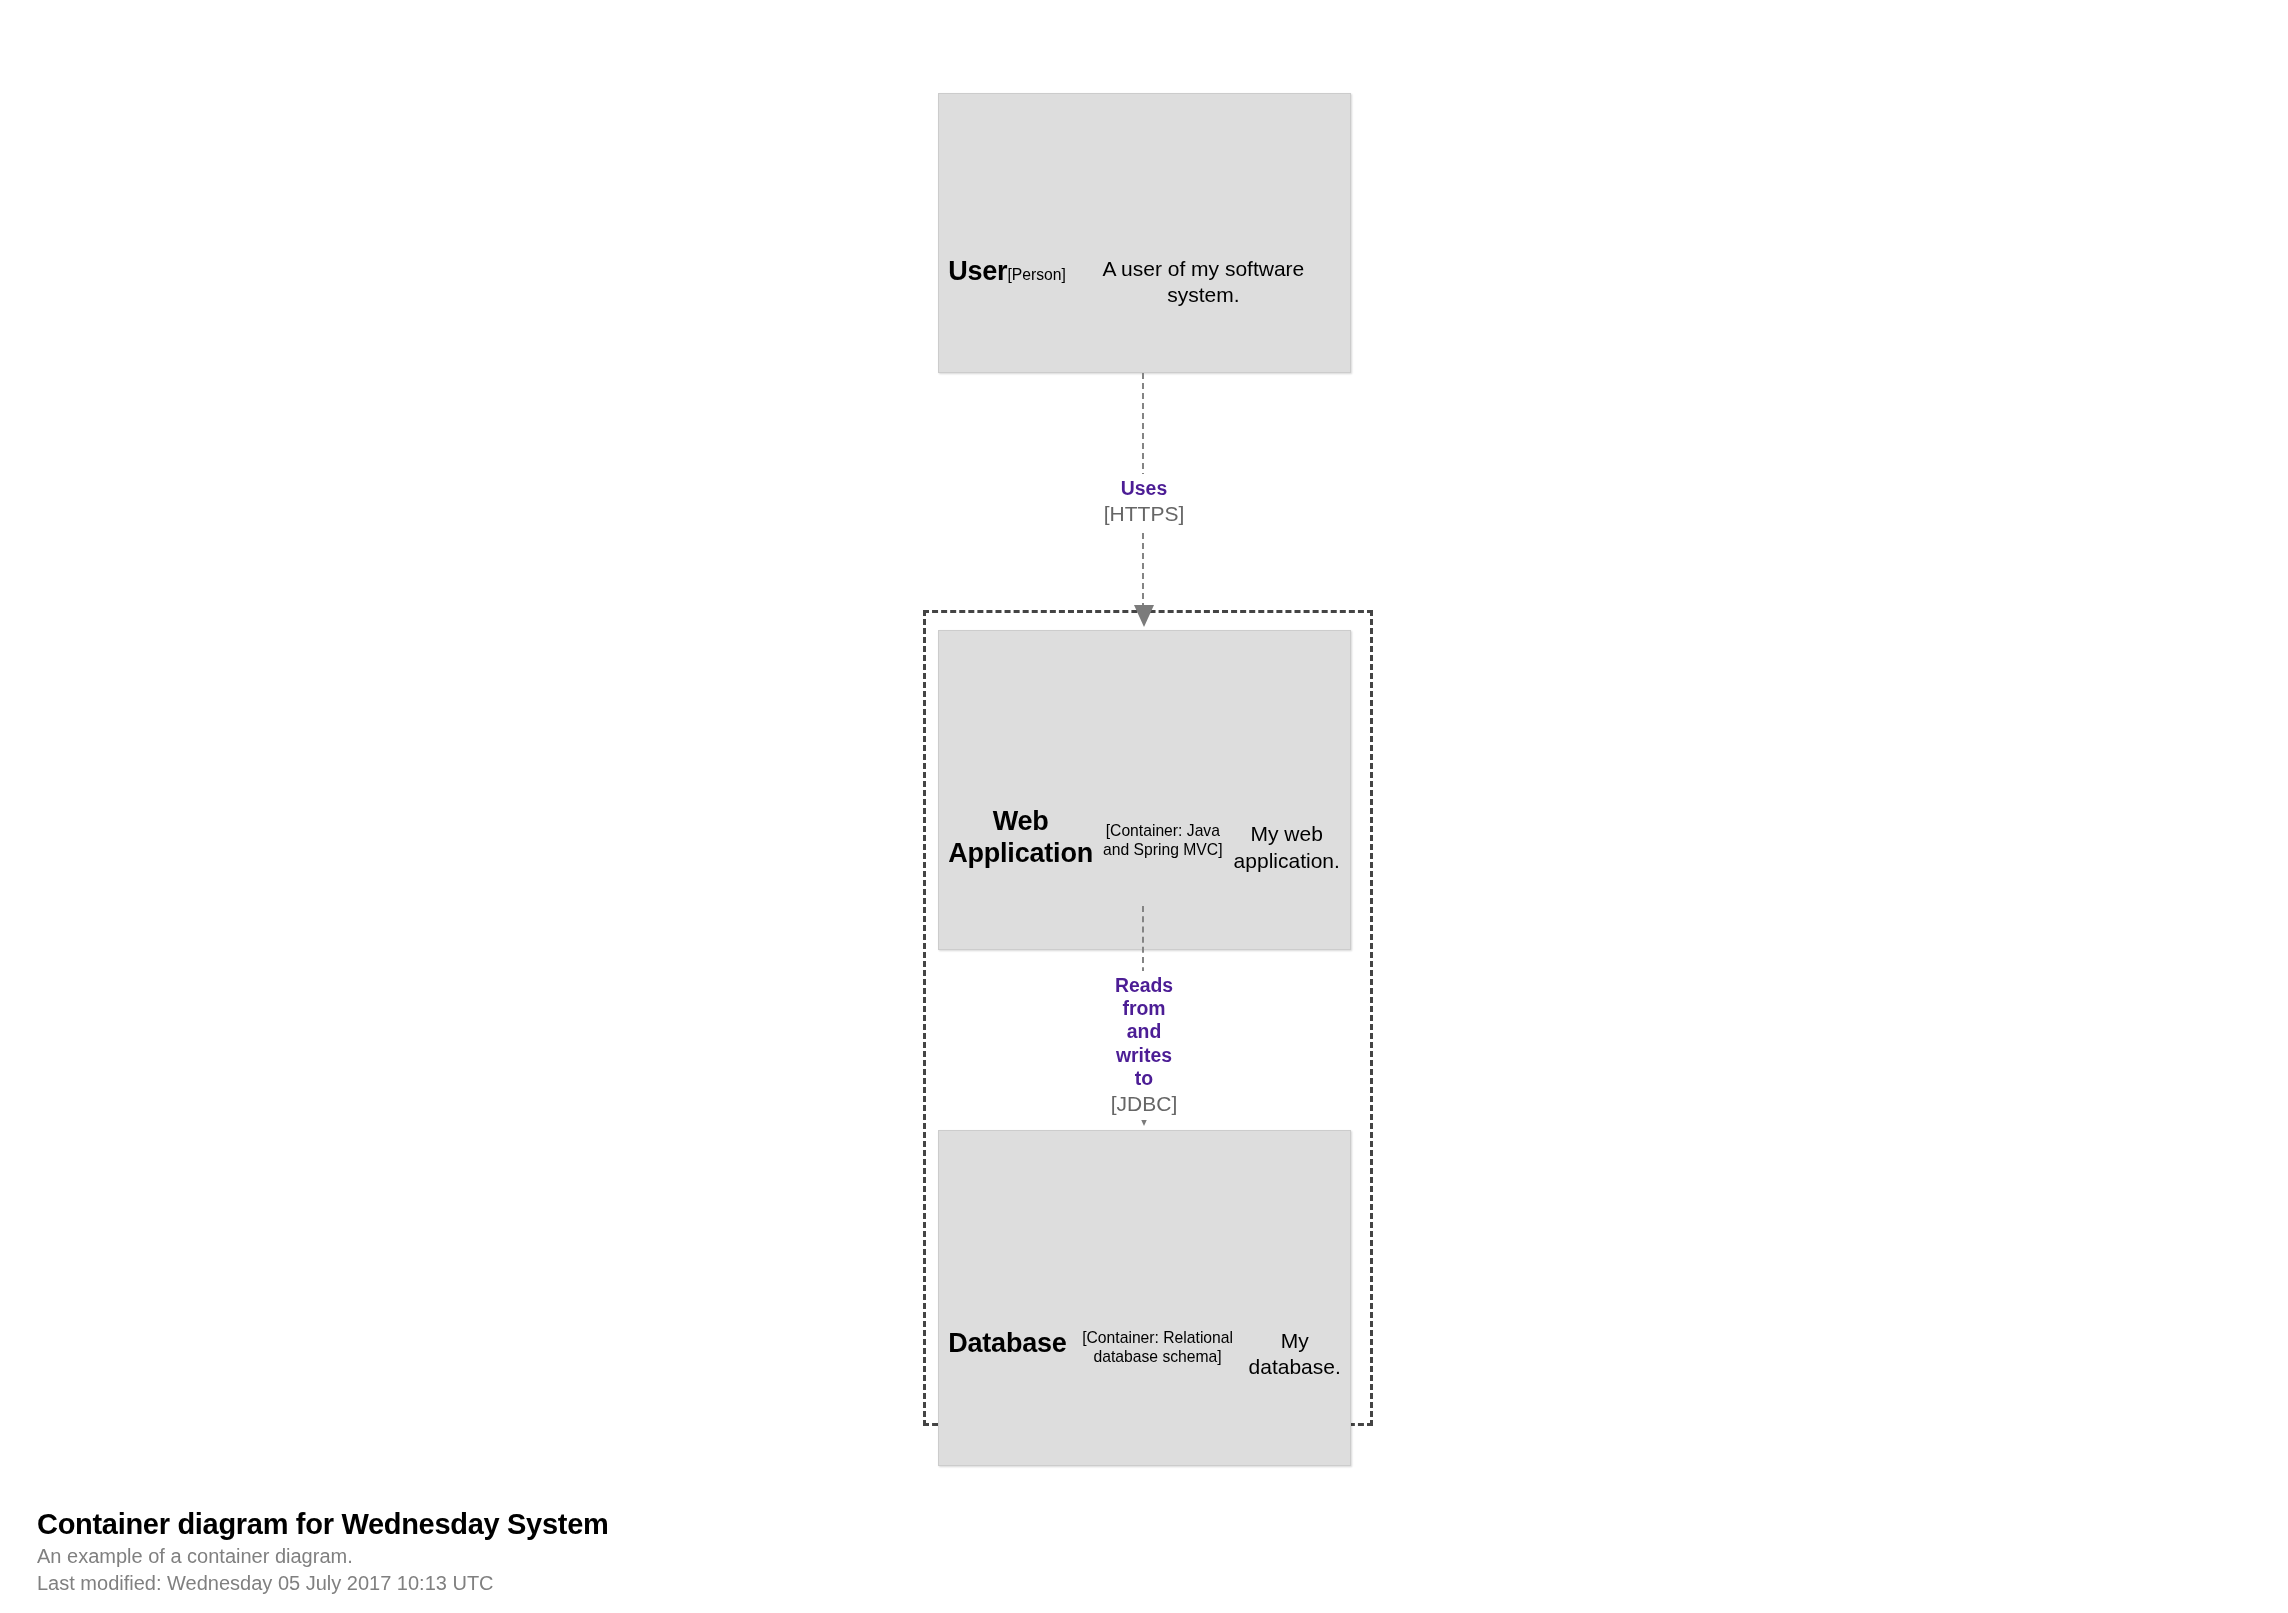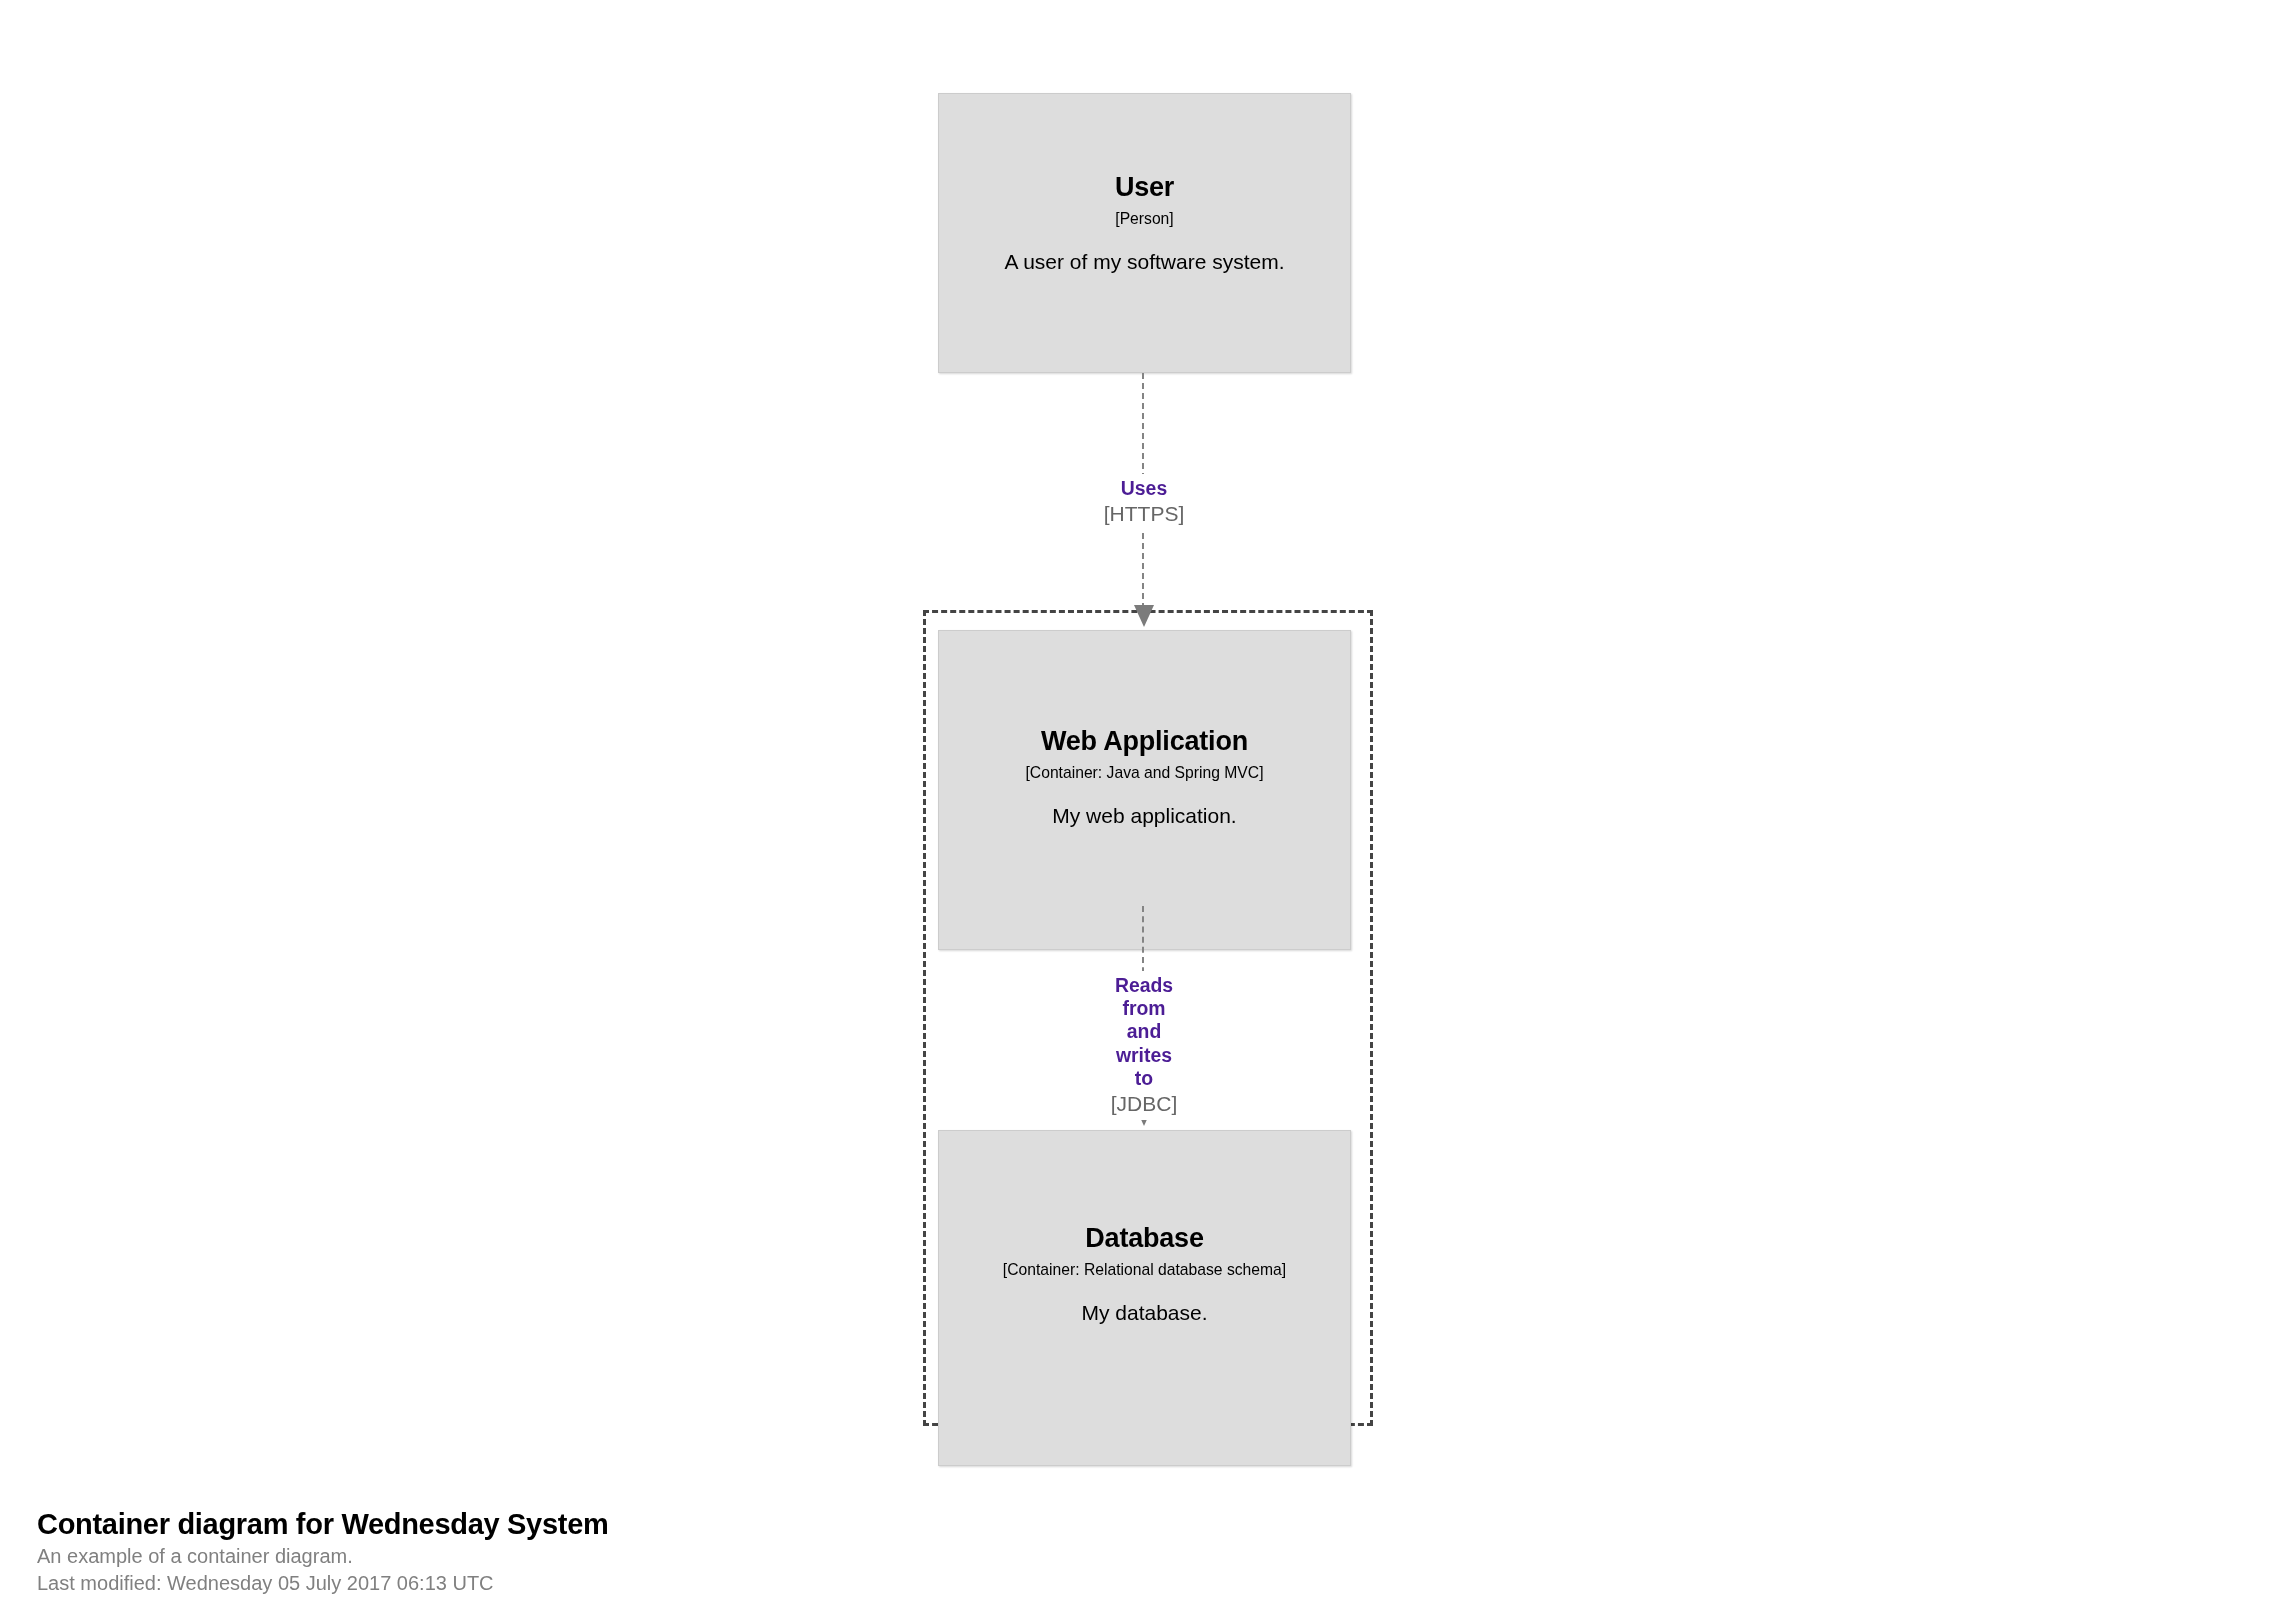--- a/index.html
+++ b/index.html
@@ -34,21 +34,21 @@
   }
 
   
   .node {
     position: absolute;
     box-sizing: border-box;
     background: #dddddd;
     border: 0.9px solid #cccccc;
     box-shadow: 0.9px 0.9px 1.8px rgba(0,0,0,0.16);
     display: flex;
-    flex-direction: column;
+    flex-direction: row;
     align-items: center;
     justify-content: flex-start;
     text-align: center;
     padding: 0 9.2px;
   }
 
   .node-name {
     font-weight: bold;
     font-size: 27px;
     line-height: 1.15;
@@ -185,17 +185,17 @@
 
   <div class="node" id="node-database">
     <div class="node-name">Database</div>
     <div class="node-type">[Container: Relational database schema]</div>
     <div class="node-desc">My database.</div>
   </div>
 
   <div class="caption">
     <div class="caption-title">Container diagram for Wednesday System</div>
     <div class="caption-sub">An example of a container diagram.</div>
-    <div class="caption-sub">Last modified: Wednesday 05 July 2017 06:13 UTC</div>
+    <div class="caption-sub">Last modified: Wednesday 05 July 2017 10:13 UTC</div>
   </div>
 
 </div>
 
 
 </body></html>

